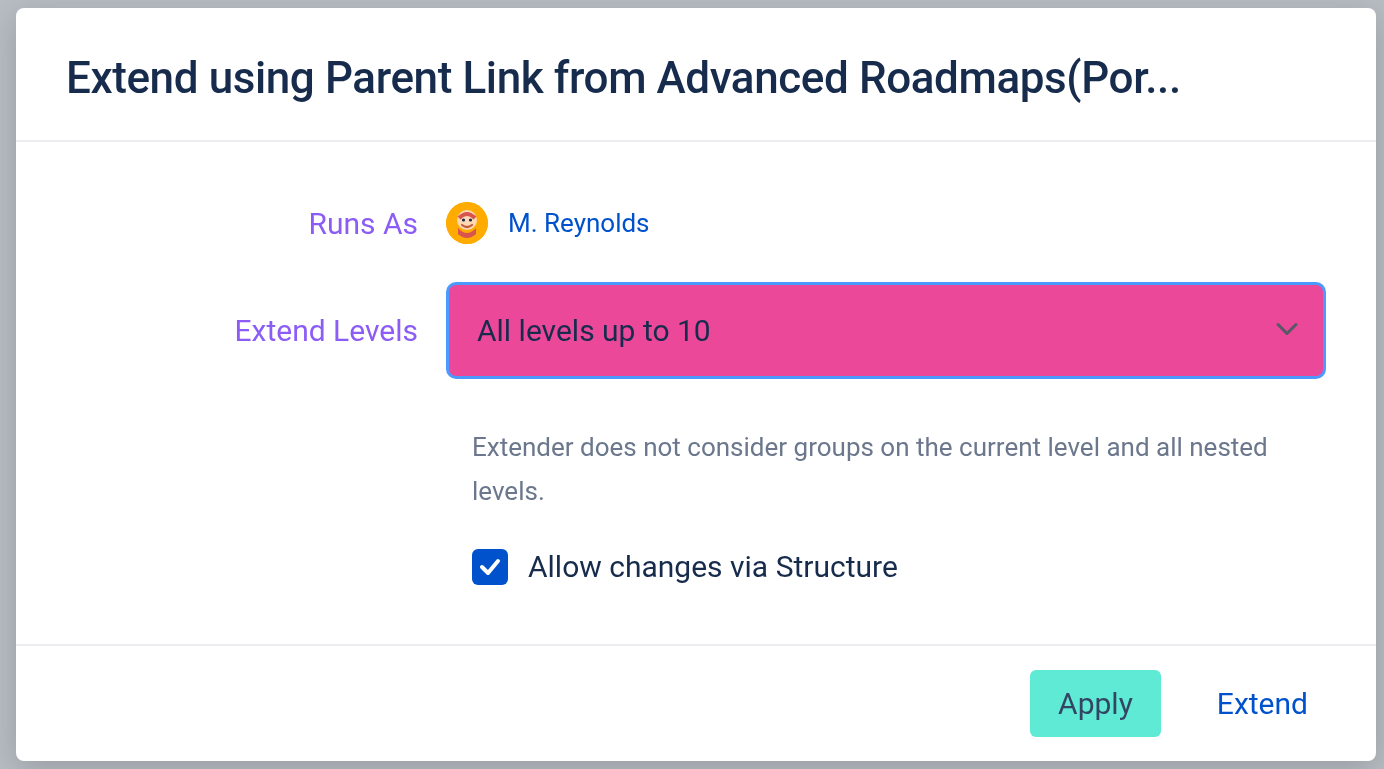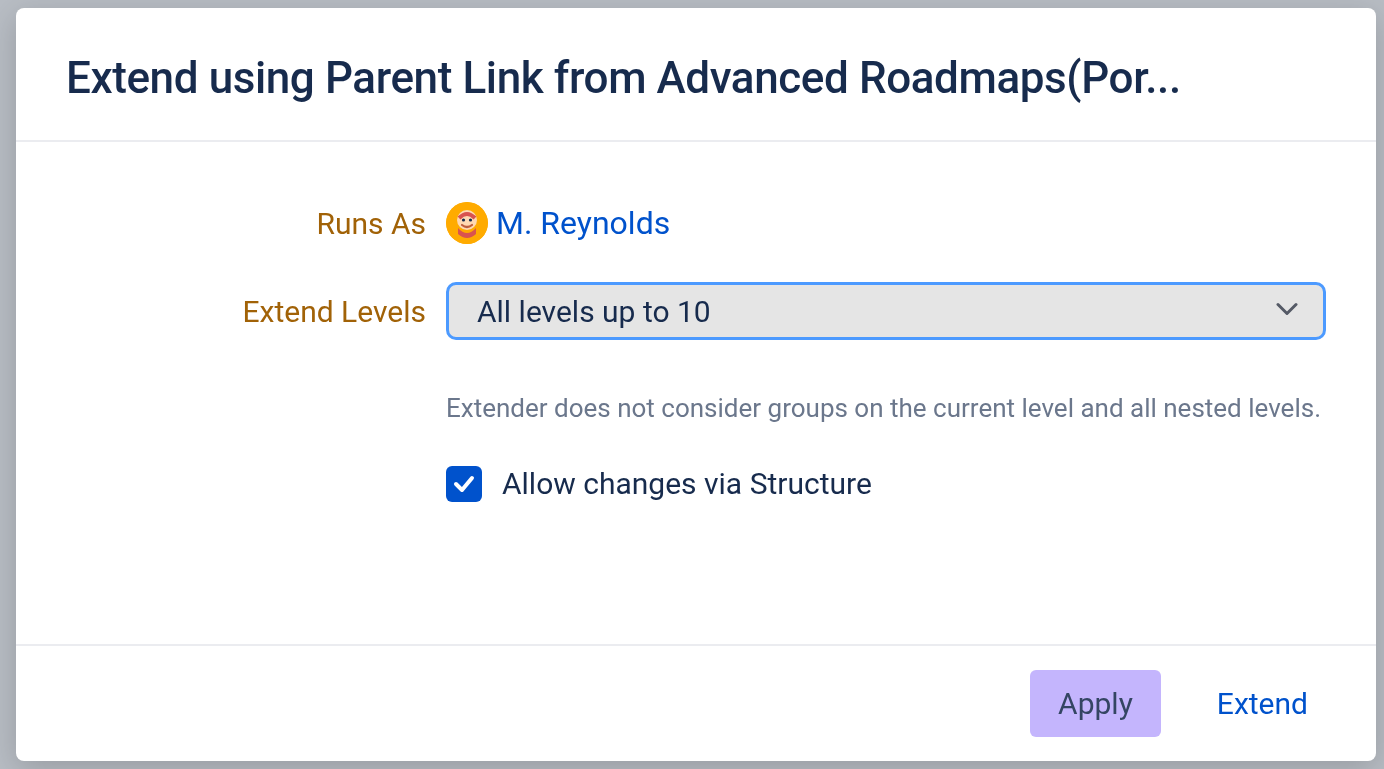--- a/index.html
+++ b/index.html
@@ -47,58 +47,58 @@
       overflow-y: auto;
     }
     .form-row {
       display: flex;
       align-items: flex-start;
       margin-bottom: 34px;
     }
     .form-label-col {
       width: 380px;
       text-align: right;
-      padding-right: 20px;
+      padding-right: 28px;
       padding-top: 4px;
       font-size: 30px;
-      color: #a16207;
+      color: #8b5cf6;
       font-weight: 400;
     }
     .form-field-col {
       flex: 1;
       max-width: 900px;
     }
     .user-link {
       display: inline-flex;
       align-items: center;
-      gap: 8px;
+      gap: 20px;
       text-decoration: none;
       color: #0052cc;
-      font-size: 32px;
+      font-size: 26px;
       cursor: pointer;
     }
     .avatar {
       width: 42px;
       height: 42px;
       border-radius: 50%;
       background: #ffab00;
       display: inline-flex;
       align-items: center;
       justify-content: center;
       overflow: hidden;
       flex-shrink: 0;
     }
     .select-wrap {
       position: relative;
       width: 100%;
     }
     .select-field {
       width: 100%;
-      height: 58px;
-      background: #e5e5e5;
+      height: 97px;
+      background: #ec4899;
       border: 3px solid #4c9aff;
       border-radius: 10px;
       padding: 0 60px 0 28px;
       font-size: 30px;
       color: #172b4d;
       font-family: inherit;
       appearance: none;
       -webkit-appearance: none;
       cursor: pointer;
       outline: none;
@@ -151,21 +151,21 @@
     .btn {
       font-size: 30px;
       font-family: inherit;
       border: none;
       border-radius: 6px;
       padding: 16px 28px;
       cursor: pointer;
       background: transparent;
     }
     .btn-apply {
-      background: #c4b5fd;
+      background: #5eead4;
       color: #344563;
     }
     .btn-cancel {
       background: transparent;
       color: #0052cc;
     }
   </style>
 </head>
 <body>
 
@@ -205,21 +205,21 @@
           </select>
           <span class="select-caret">
             <svg width="22" height="14" viewBox="0 0 22 14">
               <path d="M 2 2 L 11 11 L 20 2" stroke="#555a66" stroke-width="3" fill="none" stroke-linecap="round" stroke-linejoin="round"></path>
             </svg>
           </span>
         </div>
       </div>
     </div>
 
-    <div class="form-row" style="margin-bottom:16px;">
+    <div class="form-row" style="margin-bottom:16px;gap:26px;">
       <div class="form-label-col"></div>
       <div class="form-field-col">
         <p class="help-text">Extender does not consider groups on the current level and all nested levels.</p>
         <div class="checkbox-row">
           <span class="checkbox">
             <svg width="24" height="24" viewBox="0 0 24 24">
               <path d="M 4 12 L 10 18 L 20 6" stroke="#ffffff" stroke-width="4" fill="none" stroke-linecap="round" stroke-linejoin="round"></path>
             </svg>
           </span>
           <label class="checkbox-label">Allow changes via Structure</label>

